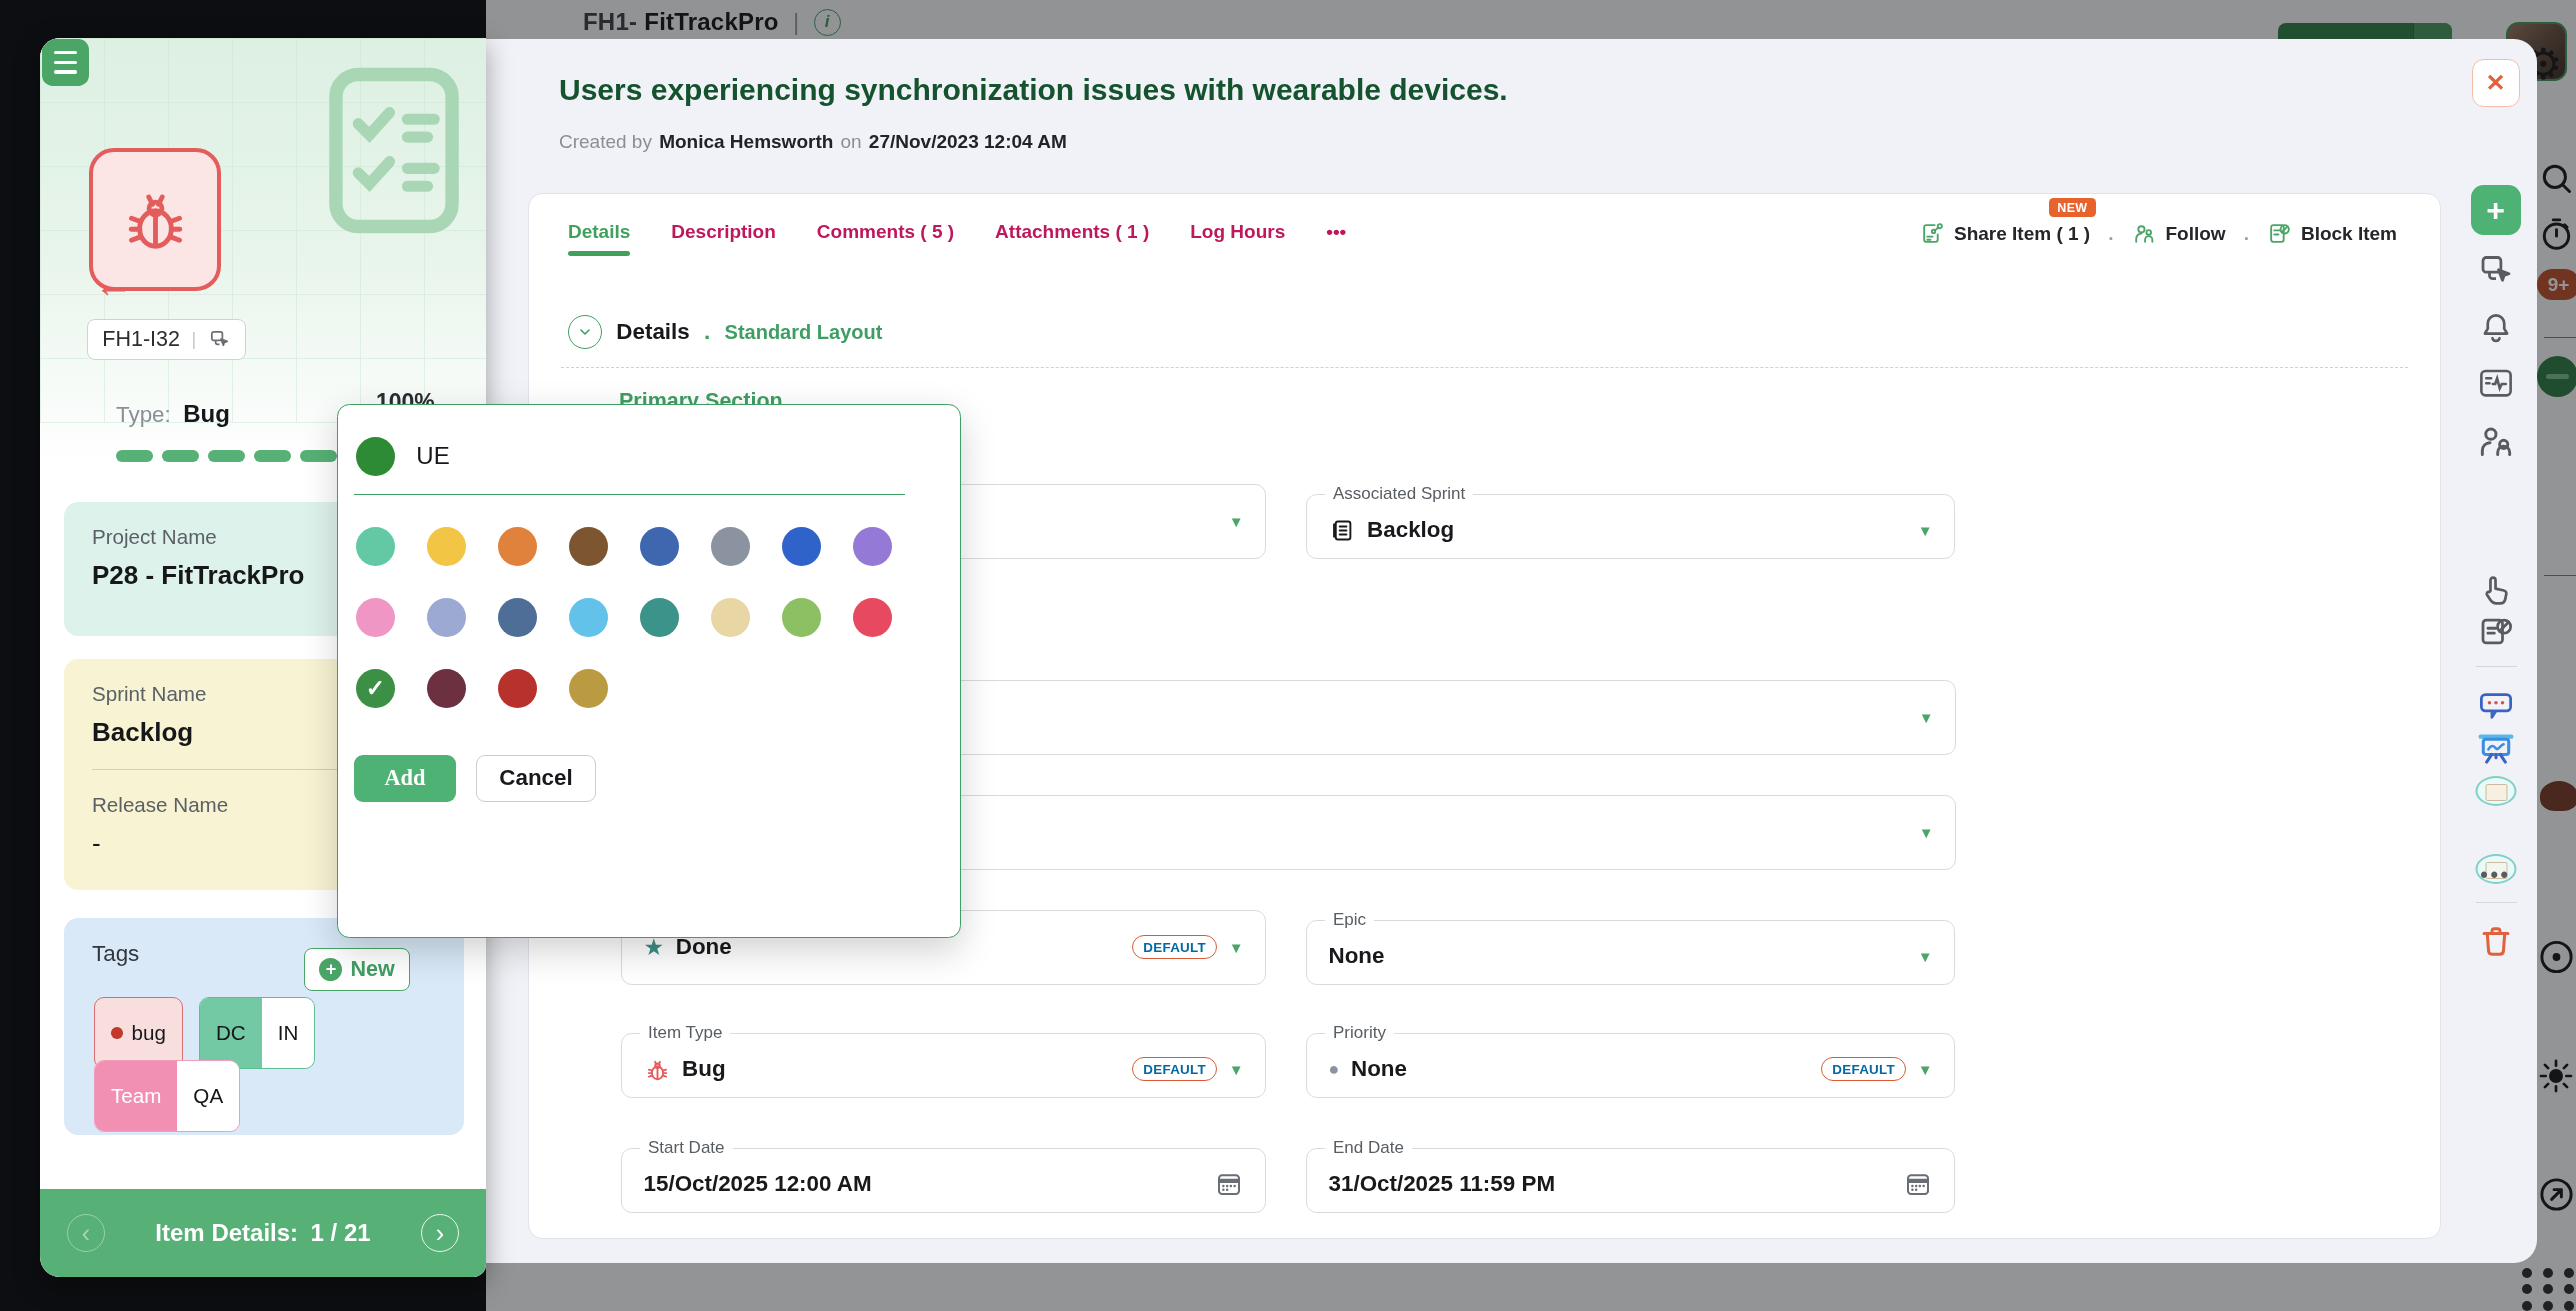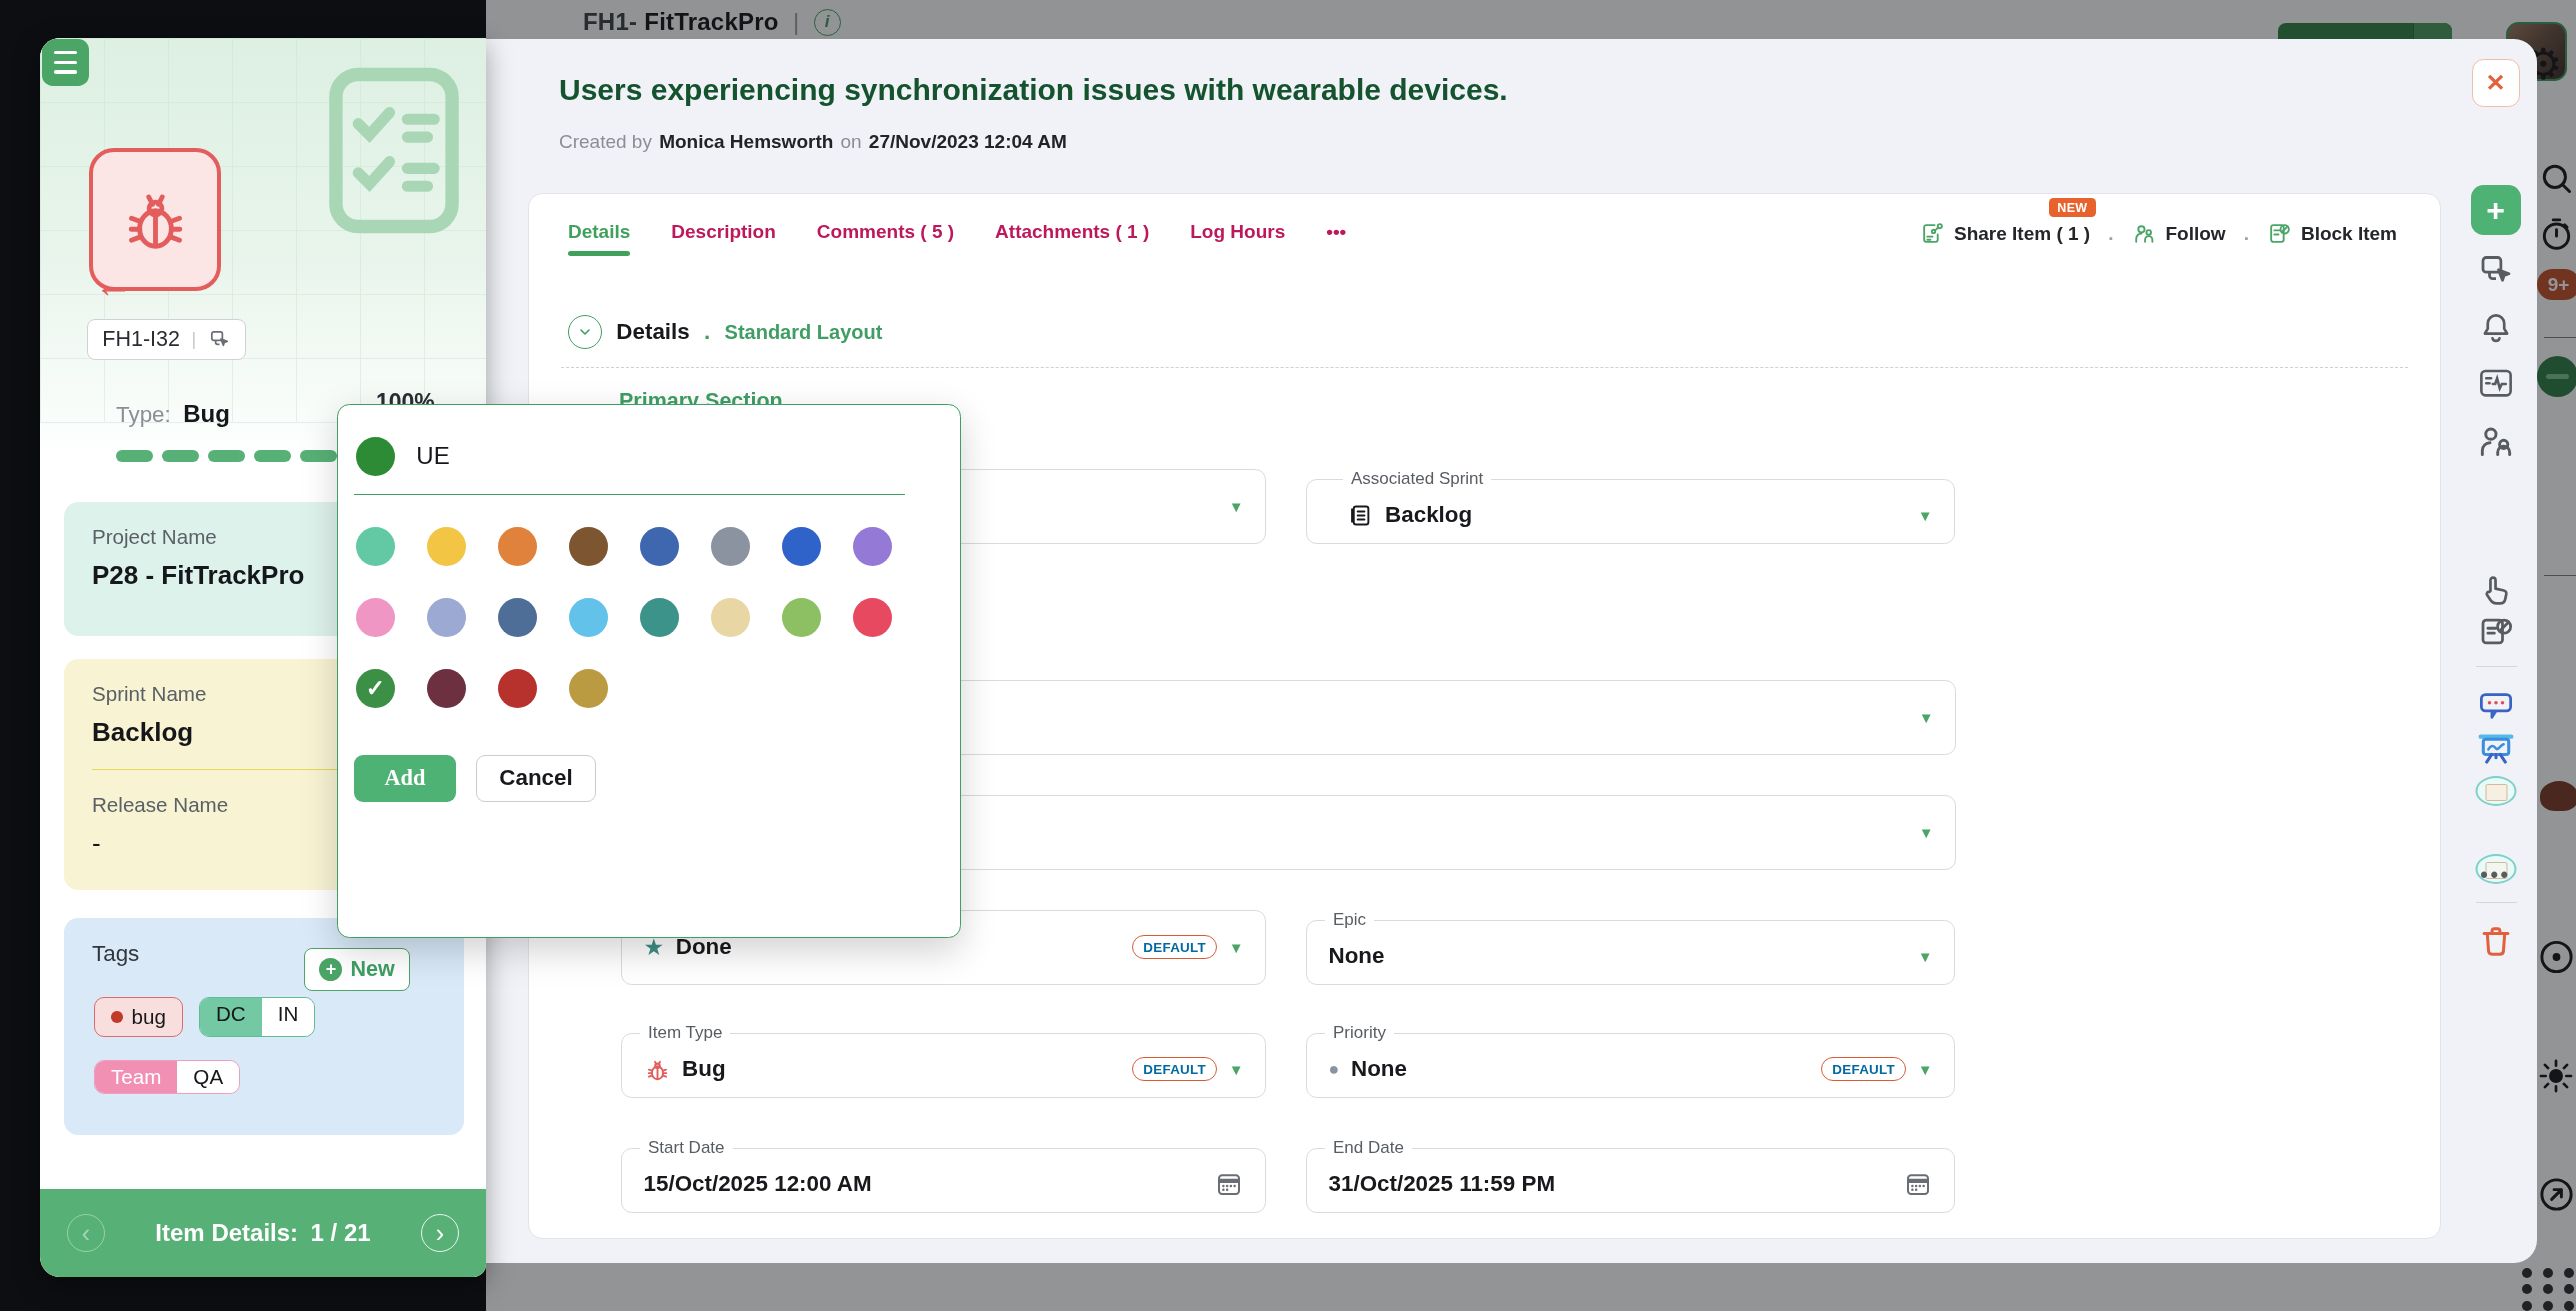--- a/index.html
+++ b/index.html
@@ -71,21 +71,21 @@
   .caret { margin-left:auto; color:#4aa567; font-size:15px; }
   .caret.afterbadge { margin-left:0; }
   .def-badge { margin-left:auto; border:1.8px solid #d95b35; color:#0369a1; font-size:13.4px; font-weight:700;
                border-radius:13.4px; padding:3.6px 10px; letter-spacing:0.3px; }
   .star-ic { color:#3d8f85; font-size:23px; line-height:1; }
   .prio-dot { color:#8a94a0; font-size:18px; line-height:1; }
   .cal-ic { margin-left:auto; }
 
   .col-l { left:92px; width:645px; }
   .col-r { left:777px; width:649px; }
-  .row1 { top:275px;padding-left:18px; } .row2 { top:486px; } .row3 { top:601px; }
+  .row1 { top:290px; } .row2 { top:486px; } .row3 { top:601px; }
   .row4 { top:716px; } .row5 { top:829px; } .row6 { top:944px; }
   .fullw { left:92px; width:1335px; }
 
   
   .mrail { position:absolute; right:0; top:0; width:83px; height:100%; }
   .mr { position:absolute; left:50%; transform:translateX(-50%); display:flex; align-items:center; justify-content:center; cursor:pointer;}
   .close-btn { width:48px; height:48px; background:#fff; border:1.8px solid #f2bda7; border-radius:11.6px;
                color:#e2603c; font-size:24px; font-weight:700; }
   .plus-btn { width:50px; height:50px; background:#4db273; border-radius:12.5px; color:#fff; font-size:32px; font-weight:700; }
   .mr-div { position:absolute; left:21.5px; width:41px; border-top:1.8px solid #d4d6db; }
@@ -129,21 +129,21 @@
   .newtag-btn { position:absolute; right:54px; top:30px; height:43px; padding:0 14.3px; background:#fff; border:1.8px solid #4aa567;
                 border-radius:8px; display:flex; align-items:center; gap:8px; color:#3f9e63; font-size:21.5px; font-weight:600; cursor:pointer;}
   .plus-circ { width:23px; height:23px; border-radius:50%; background:#4aa567; color:#fff; font-size:18px; font-weight:700;
                display:flex; align-items:center; justify-content:center; }
   .chips-r1 { position:absolute; left:30px; top:79px; display:flex; gap:16px; }
   .chips-r2 { position:absolute; left:30px; top:142px; }
   .chip-bug { display:flex; align-items:center; gap:9px; background:#f9dede; border:1.8px solid #d96c6c; border-radius:10px;
               padding:7.2px 16px; font-size:20.6px; color:#17191c; }
   .chip-bug .rdot { width:11.6px; height:11.6px; border-radius:50%; background:#c0392b; }
   .chip-duo { display:flex; border-radius:10px; overflow:hidden; font-size:20.6px; }
-  .chip-duo span { padding:4px 16px; }
+  .chip-duo span { padding:23px 16px; }
   .chip-dc { border:1.8px solid #5fbd95; }
   .chip-dc .l { background:#72c9a4; color:#15171a; }
   .chip-dc .r { background:#fff; color:#15171a; }
   .chip-team { border:1.8px solid #ef9ebd; }
   .chip-team .l { background:#f290b4; color:#fff; }
   .chip-team .r { background:#fff; color:#15171a; }
 
   .panel-footer { position:absolute; left:0; bottom:0; width:100%; height:88px; background:#57b176;
                   border-radius:0 0 12.5px 20px; display:flex; align-items:center; justify-content:space-between; padding:0 27px; }
   .pf-text { color:#fff; font-size:24px; font-weight:700; display:flex; gap:12.5px; }

